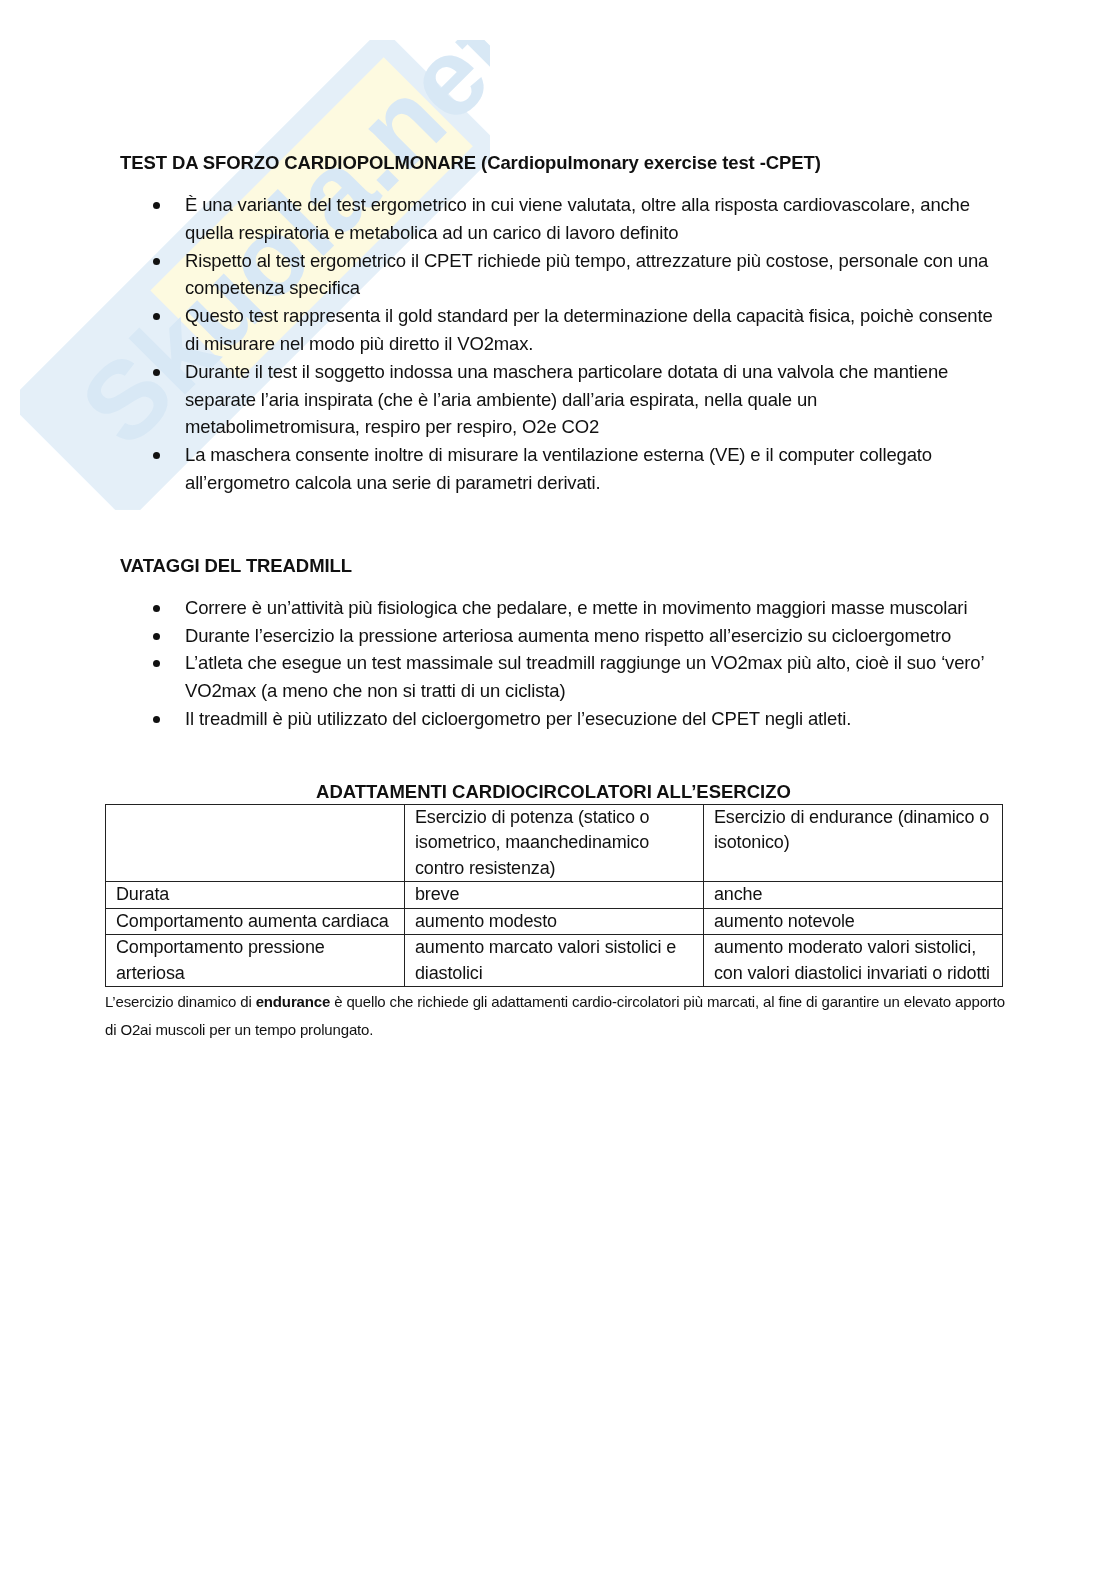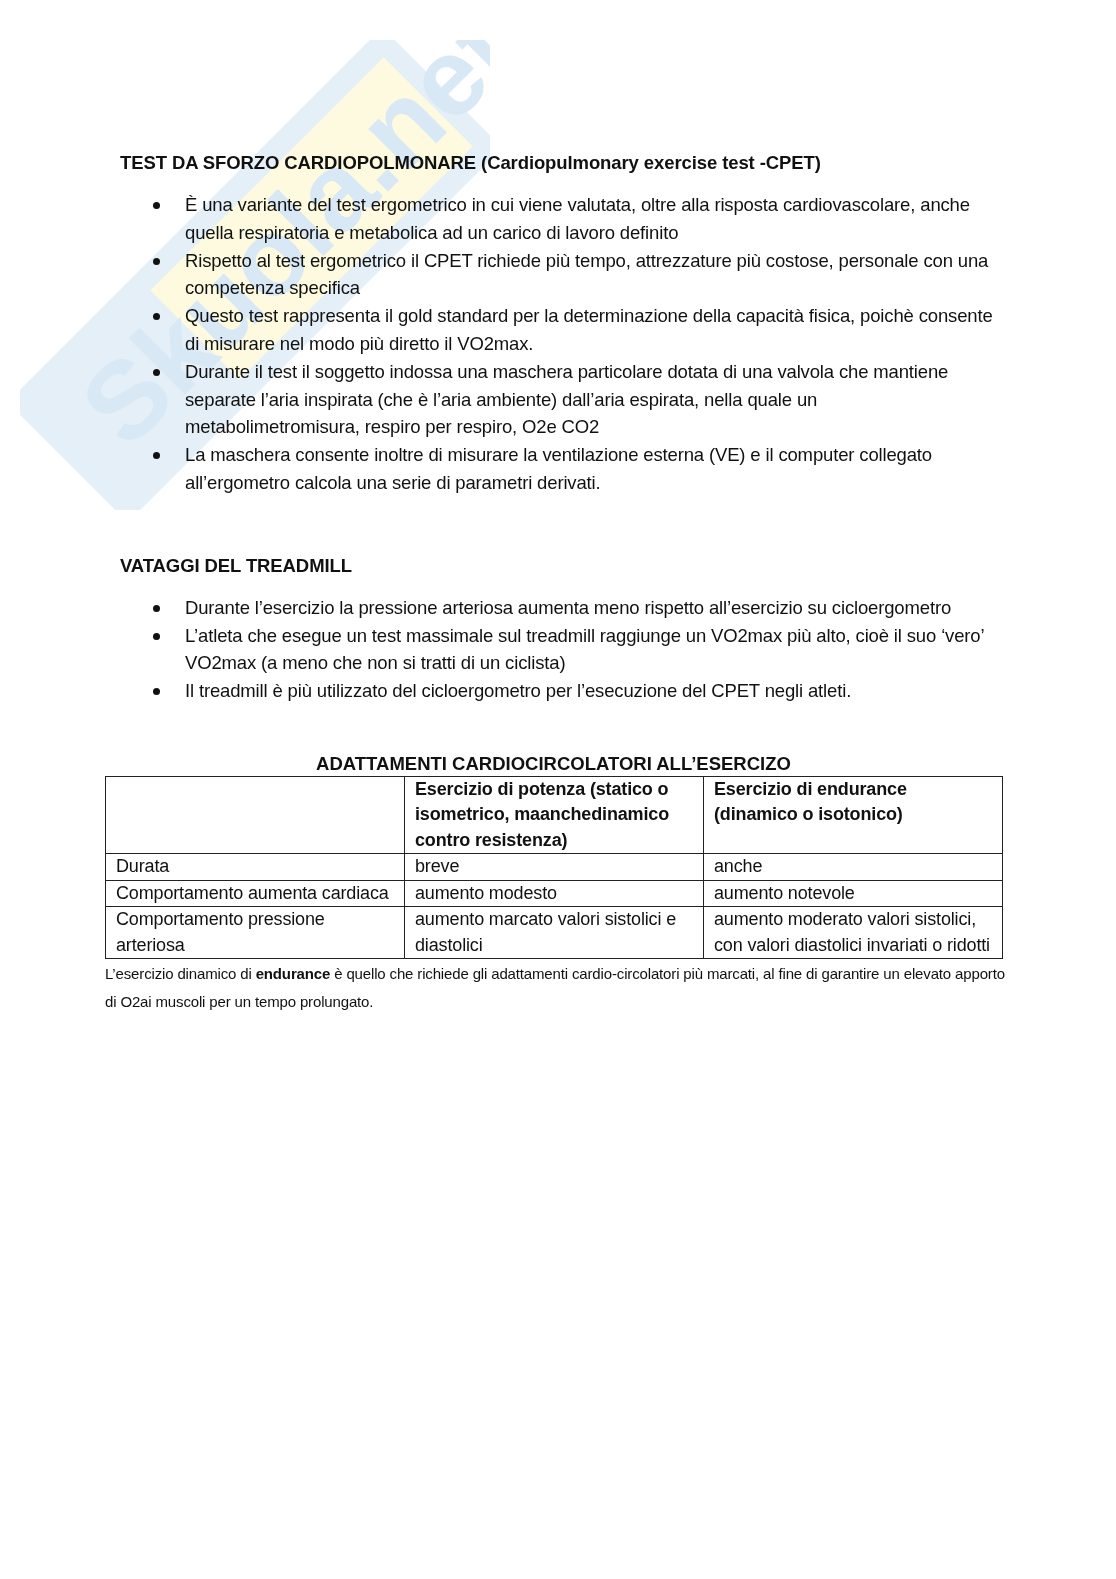--- a/index.html
+++ b/index.html
@@ -80,21 +80,21 @@
     table.adapt td, table.adapt th {
       border: 1.3px solid #222222;
       vertical-align: top;
       text-align: left;
       font-size: 18px;
       line-height: 25.5px;
       padding: 0 10px;
       letter-spacing: -0.15px;
     }
     table.adapt th {
-      font-weight: bold;
+      font-weight: normal;
       height: 75px;
     }
     table.adapt col.c1 { width: 299px; }
     table.adapt col.c2 { width: 299px; }
     table.adapt col.c3 { width: 299px; }
     .closing {
       font-size: 15px;
       line-height: 28px;
       margin: 1px 0 0 0;
       letter-spacing: -0.15px;
@@ -120,20 +120,21 @@
     <li><span class="dot"></span><span>Rispetto al test ergometrico il CPET richiede più tempo, attrezzature più costose, personale con una competenza specifica</span></li>
     <li><span class="dot"></span><span>Questo test rappresenta il gold standard per la determinazione della capacità fisica, poichè consente di misurare nel modo più diretto il VO2max.</span></li>
     <li><span class="dot"></span><span>Durante il test il soggetto indossa una maschera particolare dotata di una valvola che mantiene separate l’aria inspirata (che è l’aria ambiente) dall’aria espirata, nella quale un metabolimetromisura, respiro per respiro, O2e CO2</span></li>
     <li><span class="dot"></span><span>La maschera consente inoltre di misurare la ventilazione esterna (VE) e il computer collegato all’ergometro calcola una serie di parametri derivati.</span></li>
   </ul>
 
   <div class="gap-section"></div>
 
   <h2 class="section-title">VATAGGI DEL TREADMILL</h2>
   <ul class="bullets">
+    <li><span class="dot"></span><span>Correre è un’attività più fisiologica che pedalare, e mette in movimento maggiori masse muscolari</span></li>
     <li><span class="dot"></span><span>Durante l’esercizio la pressione arteriosa aumenta meno rispetto all’esercizio su cicloergometro</span></li>
     <li><span class="dot"></span><span>L’atleta che esegue un test massimale sul treadmill raggiunge un VO2max più alto, cioè il suo ‘vero’ VO2max (a meno che non si tratti di un ciclista)</span></li>
     <li><span class="dot"></span><span>Il treadmill è più utilizzato del cicloergometro per l’esecuzione del CPET negli atleti.</span></li>
   </ul>
 
   <div class="table-title">ADATTAMENTI CARDIOCIRCOLATORI ALL’ESERCIZO</div>
   <table class="adapt">
     <colgroup>
         <col class="c1">
         <col class="c2">

